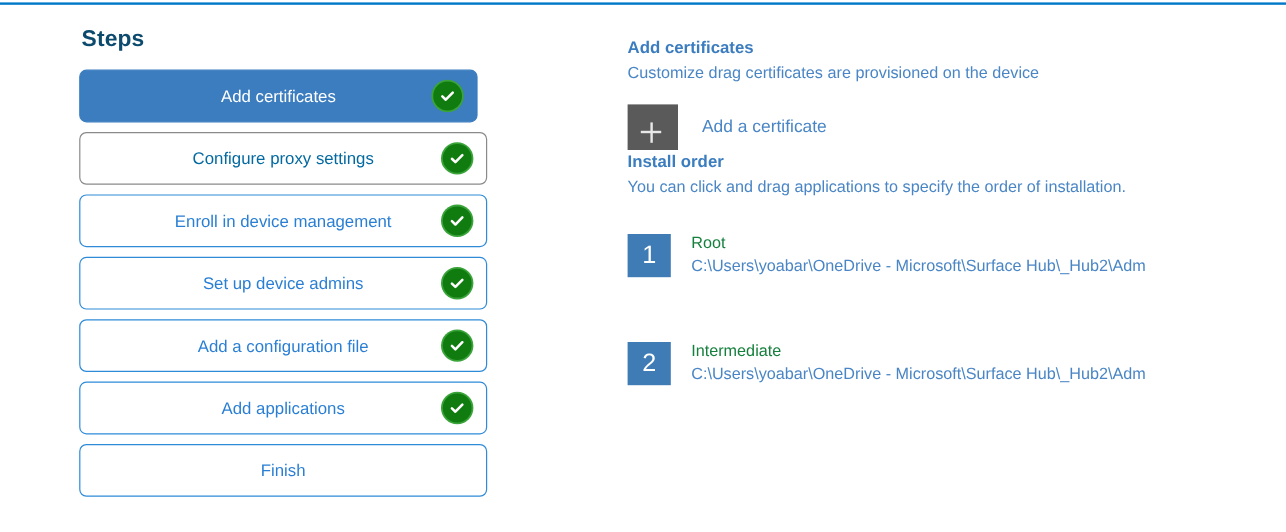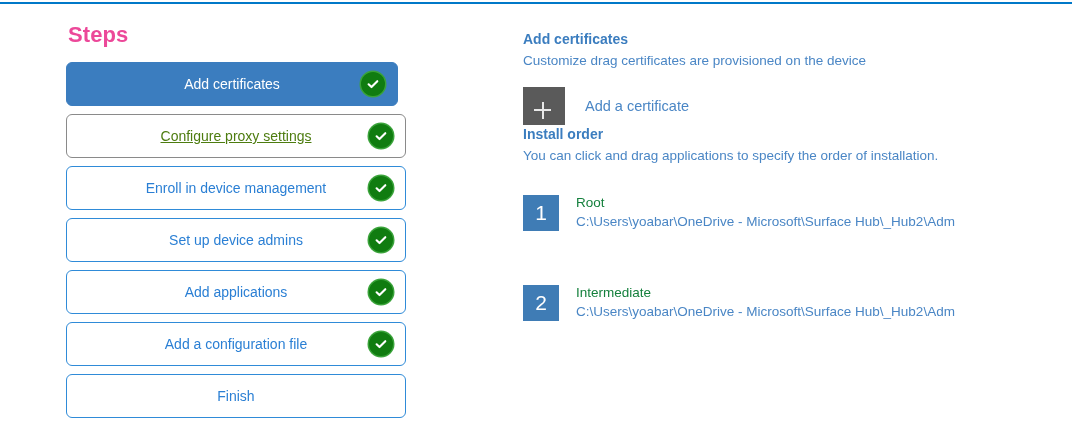--- a/index.html
+++ b/index.html
@@ -35,23 +35,23 @@
   }
 
   
   .steps-panel {
     position: absolute;
     left: 66px;
     top: 22px;
     width: 340px;
   }
   .steps-title {
-    font-size: 22px;
+    font-size: 19px;
     font-weight: bold;
-    color: #ec4899;
+    color: #0c4a6e;
     letter-spacing: .1px;
     margin: 0 0 14px 2px;
   }
   .step-list {
     display: flex;
     flex-direction: column;
     gap: 8px;
   }
   .step-btn {
     position: relative;
@@ -69,22 +69,21 @@
     user-select: none;
   }
   .step-btn.active {
     background: #3b7dbf;
     border-color: #3b7dbf;
     color: #ffffff;
     width: 332px;
   }
   .step-btn.muted {
     border-color: #8a8a8a;
-    color: #4d7c0f;
-    text-decoration: underline;
+    color: #0369a1;
   }
   .step-label {
     pointer-events: none;
     padding: 0 46px;
     text-align: center;
   }
 
   
   .check-badge {
     position: absolute;
@@ -236,29 +235,29 @@
         </div>
         <div class="step-btn">
           <span class="step-label">Set up device admins</span>
           <span class="check-badge">
             <svg width="14" height="14" viewBox="0 0 14 14" aria-hidden="true">
               <path d="M2.6 7.3 L5.5 10.1 L11.3 4.2" fill="none" stroke="#ffffff" stroke-width="2.1" stroke-linecap="round" stroke-linejoin="round"></path>
             </svg>
           </span>
         </div>
         <div class="step-btn">
+          <span class="step-label">Add a configuration file</span>
+          <span class="check-badge">
+            <svg width="14" height="14" viewBox="0 0 14 14" aria-hidden="true">
+              <path d="M2.6 7.3 L5.5 10.1 L11.3 4.2" fill="none" stroke="#ffffff" stroke-width="2.1" stroke-linecap="round" stroke-linejoin="round"></path>
+            </svg>
+          </span>
+        </div>
+        <div class="step-btn">
           <span class="step-label">Add applications</span>
-          <span class="check-badge">
-            <svg width="14" height="14" viewBox="0 0 14 14" aria-hidden="true">
-              <path d="M2.6 7.3 L5.5 10.1 L11.3 4.2" fill="none" stroke="#ffffff" stroke-width="2.1" stroke-linecap="round" stroke-linejoin="round"></path>
-            </svg>
-          </span>
-        </div>
-        <div class="step-btn">
-          <span class="step-label">Add a configuration file</span>
           <span class="check-badge">
             <svg width="14" height="14" viewBox="0 0 14 14" aria-hidden="true">
               <path d="M2.6 7.3 L5.5 10.1 L11.3 4.2" fill="none" stroke="#ffffff" stroke-width="2.1" stroke-linecap="round" stroke-linejoin="round"></path>
             </svg>
           </span>
         </div>
         <div class="step-btn">
           <span class="step-label">Finish</span>
         </div>
       </div>

